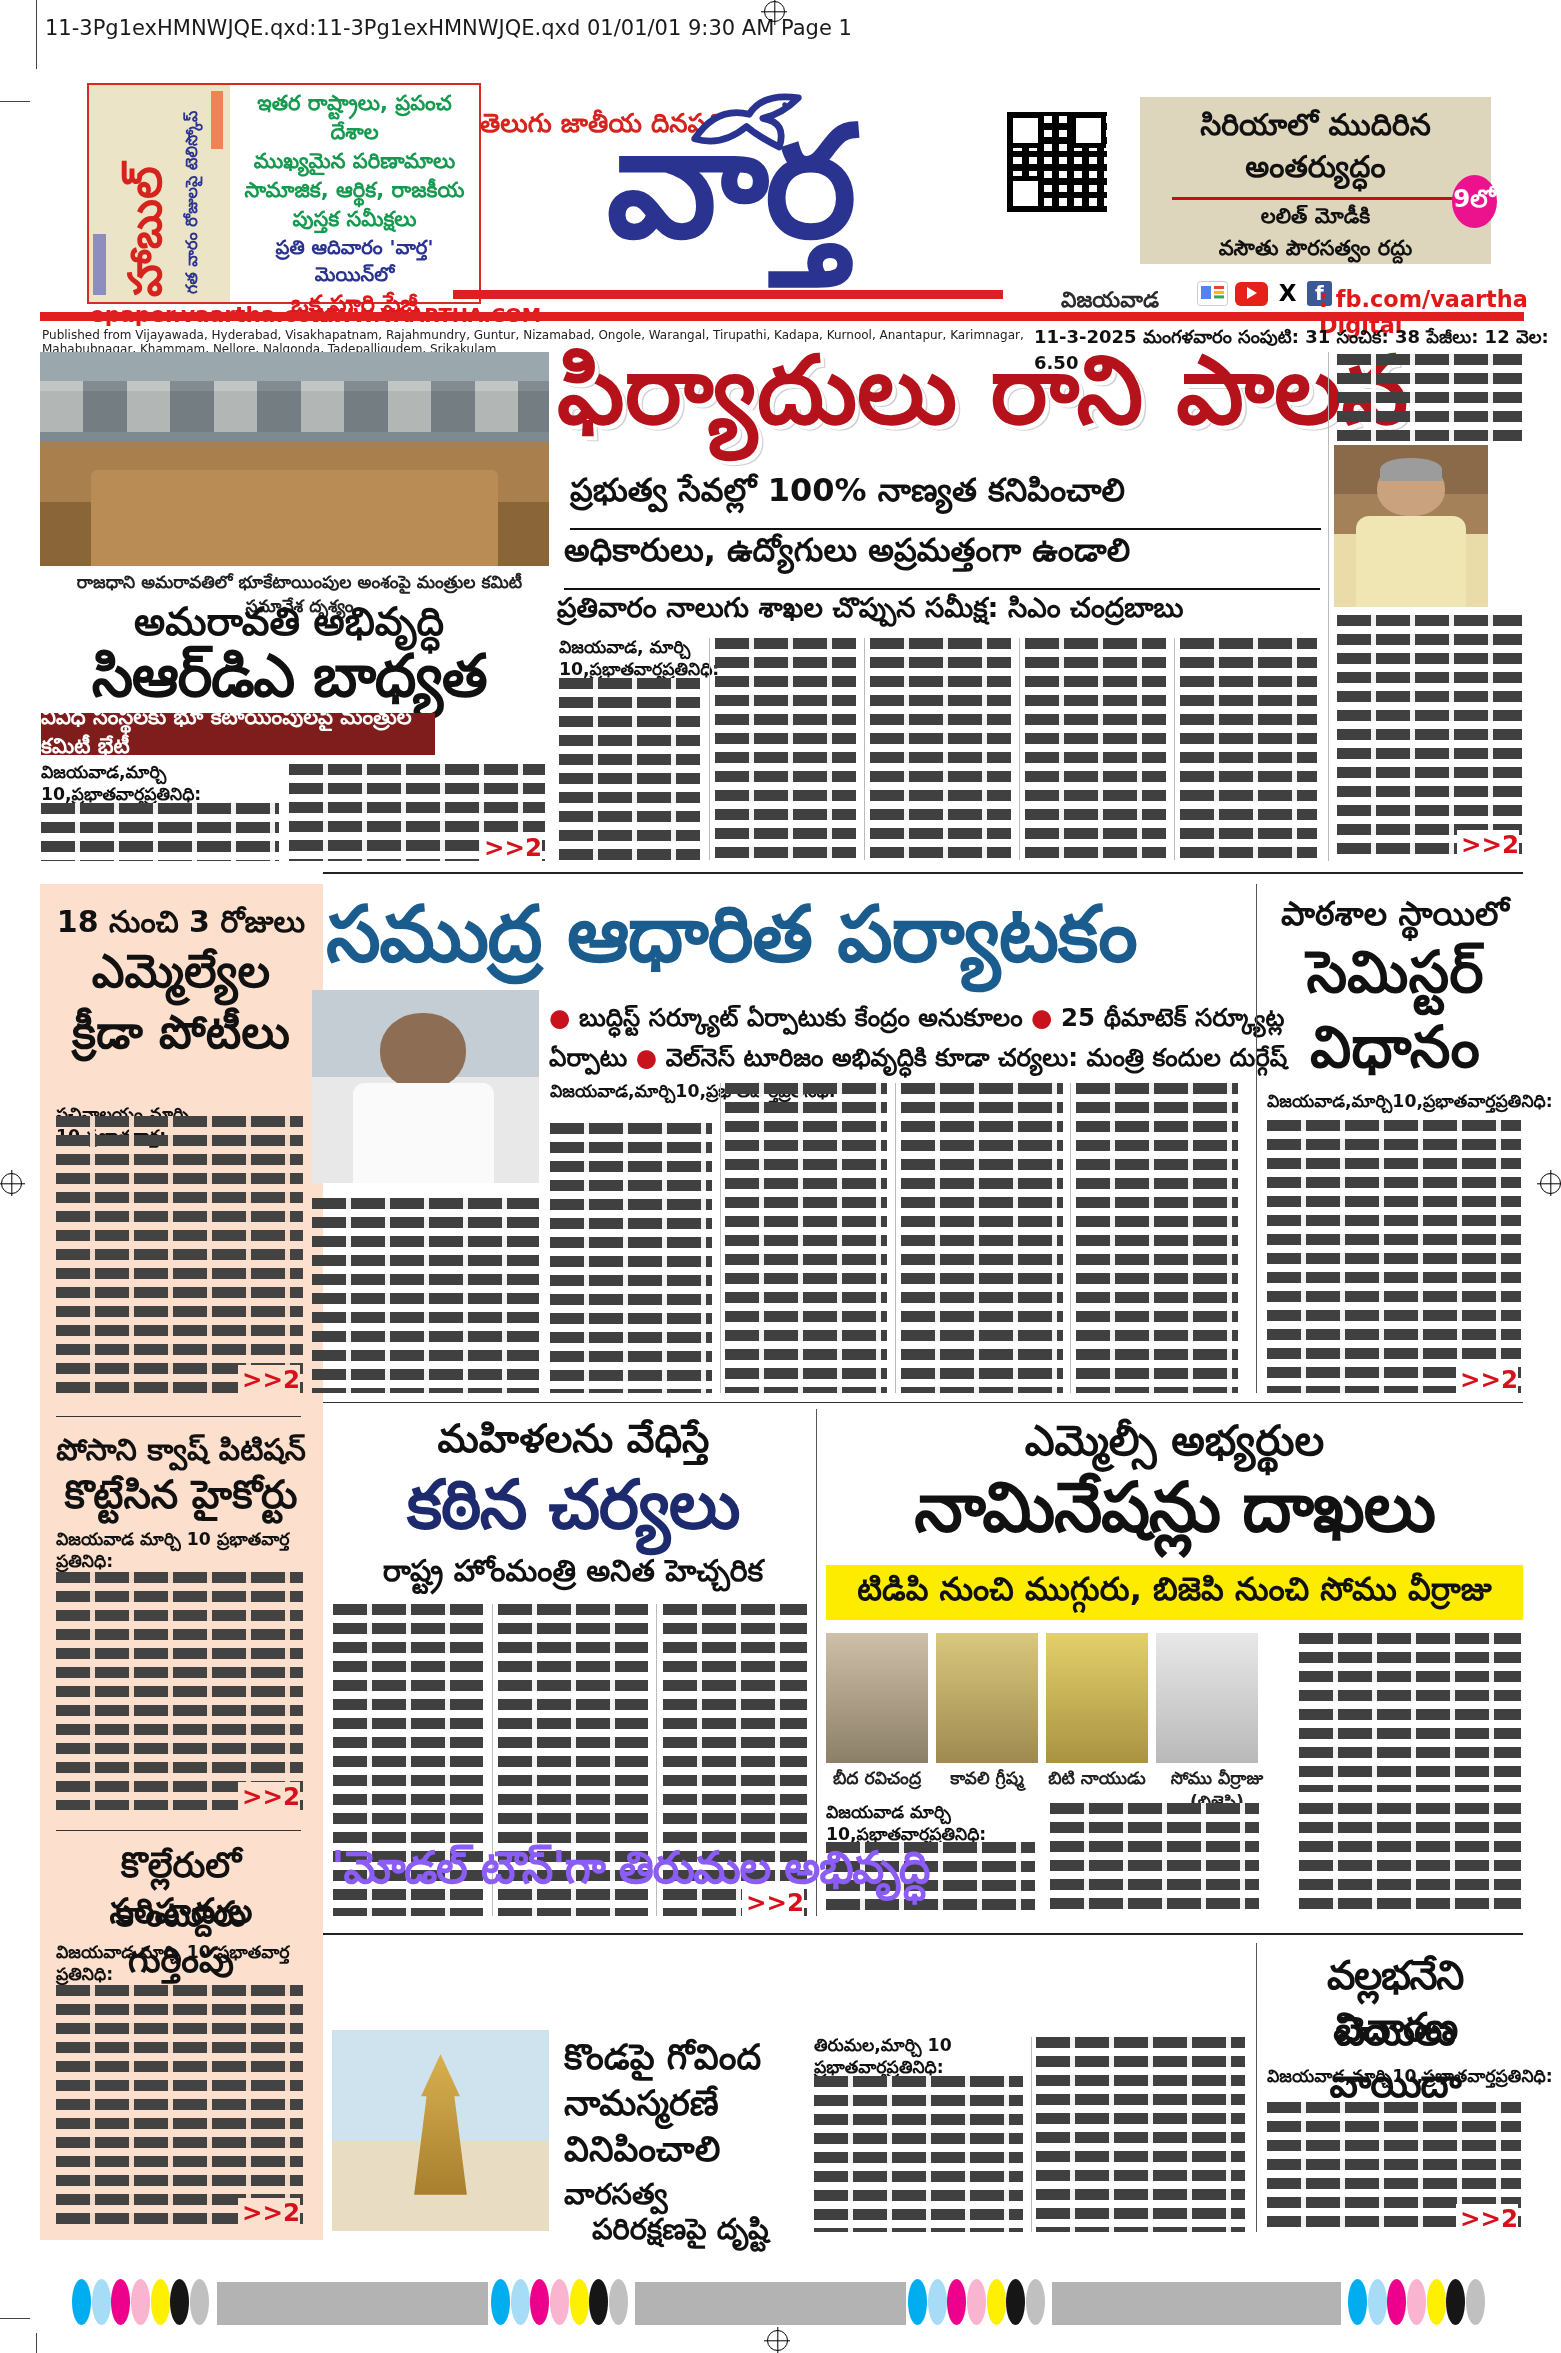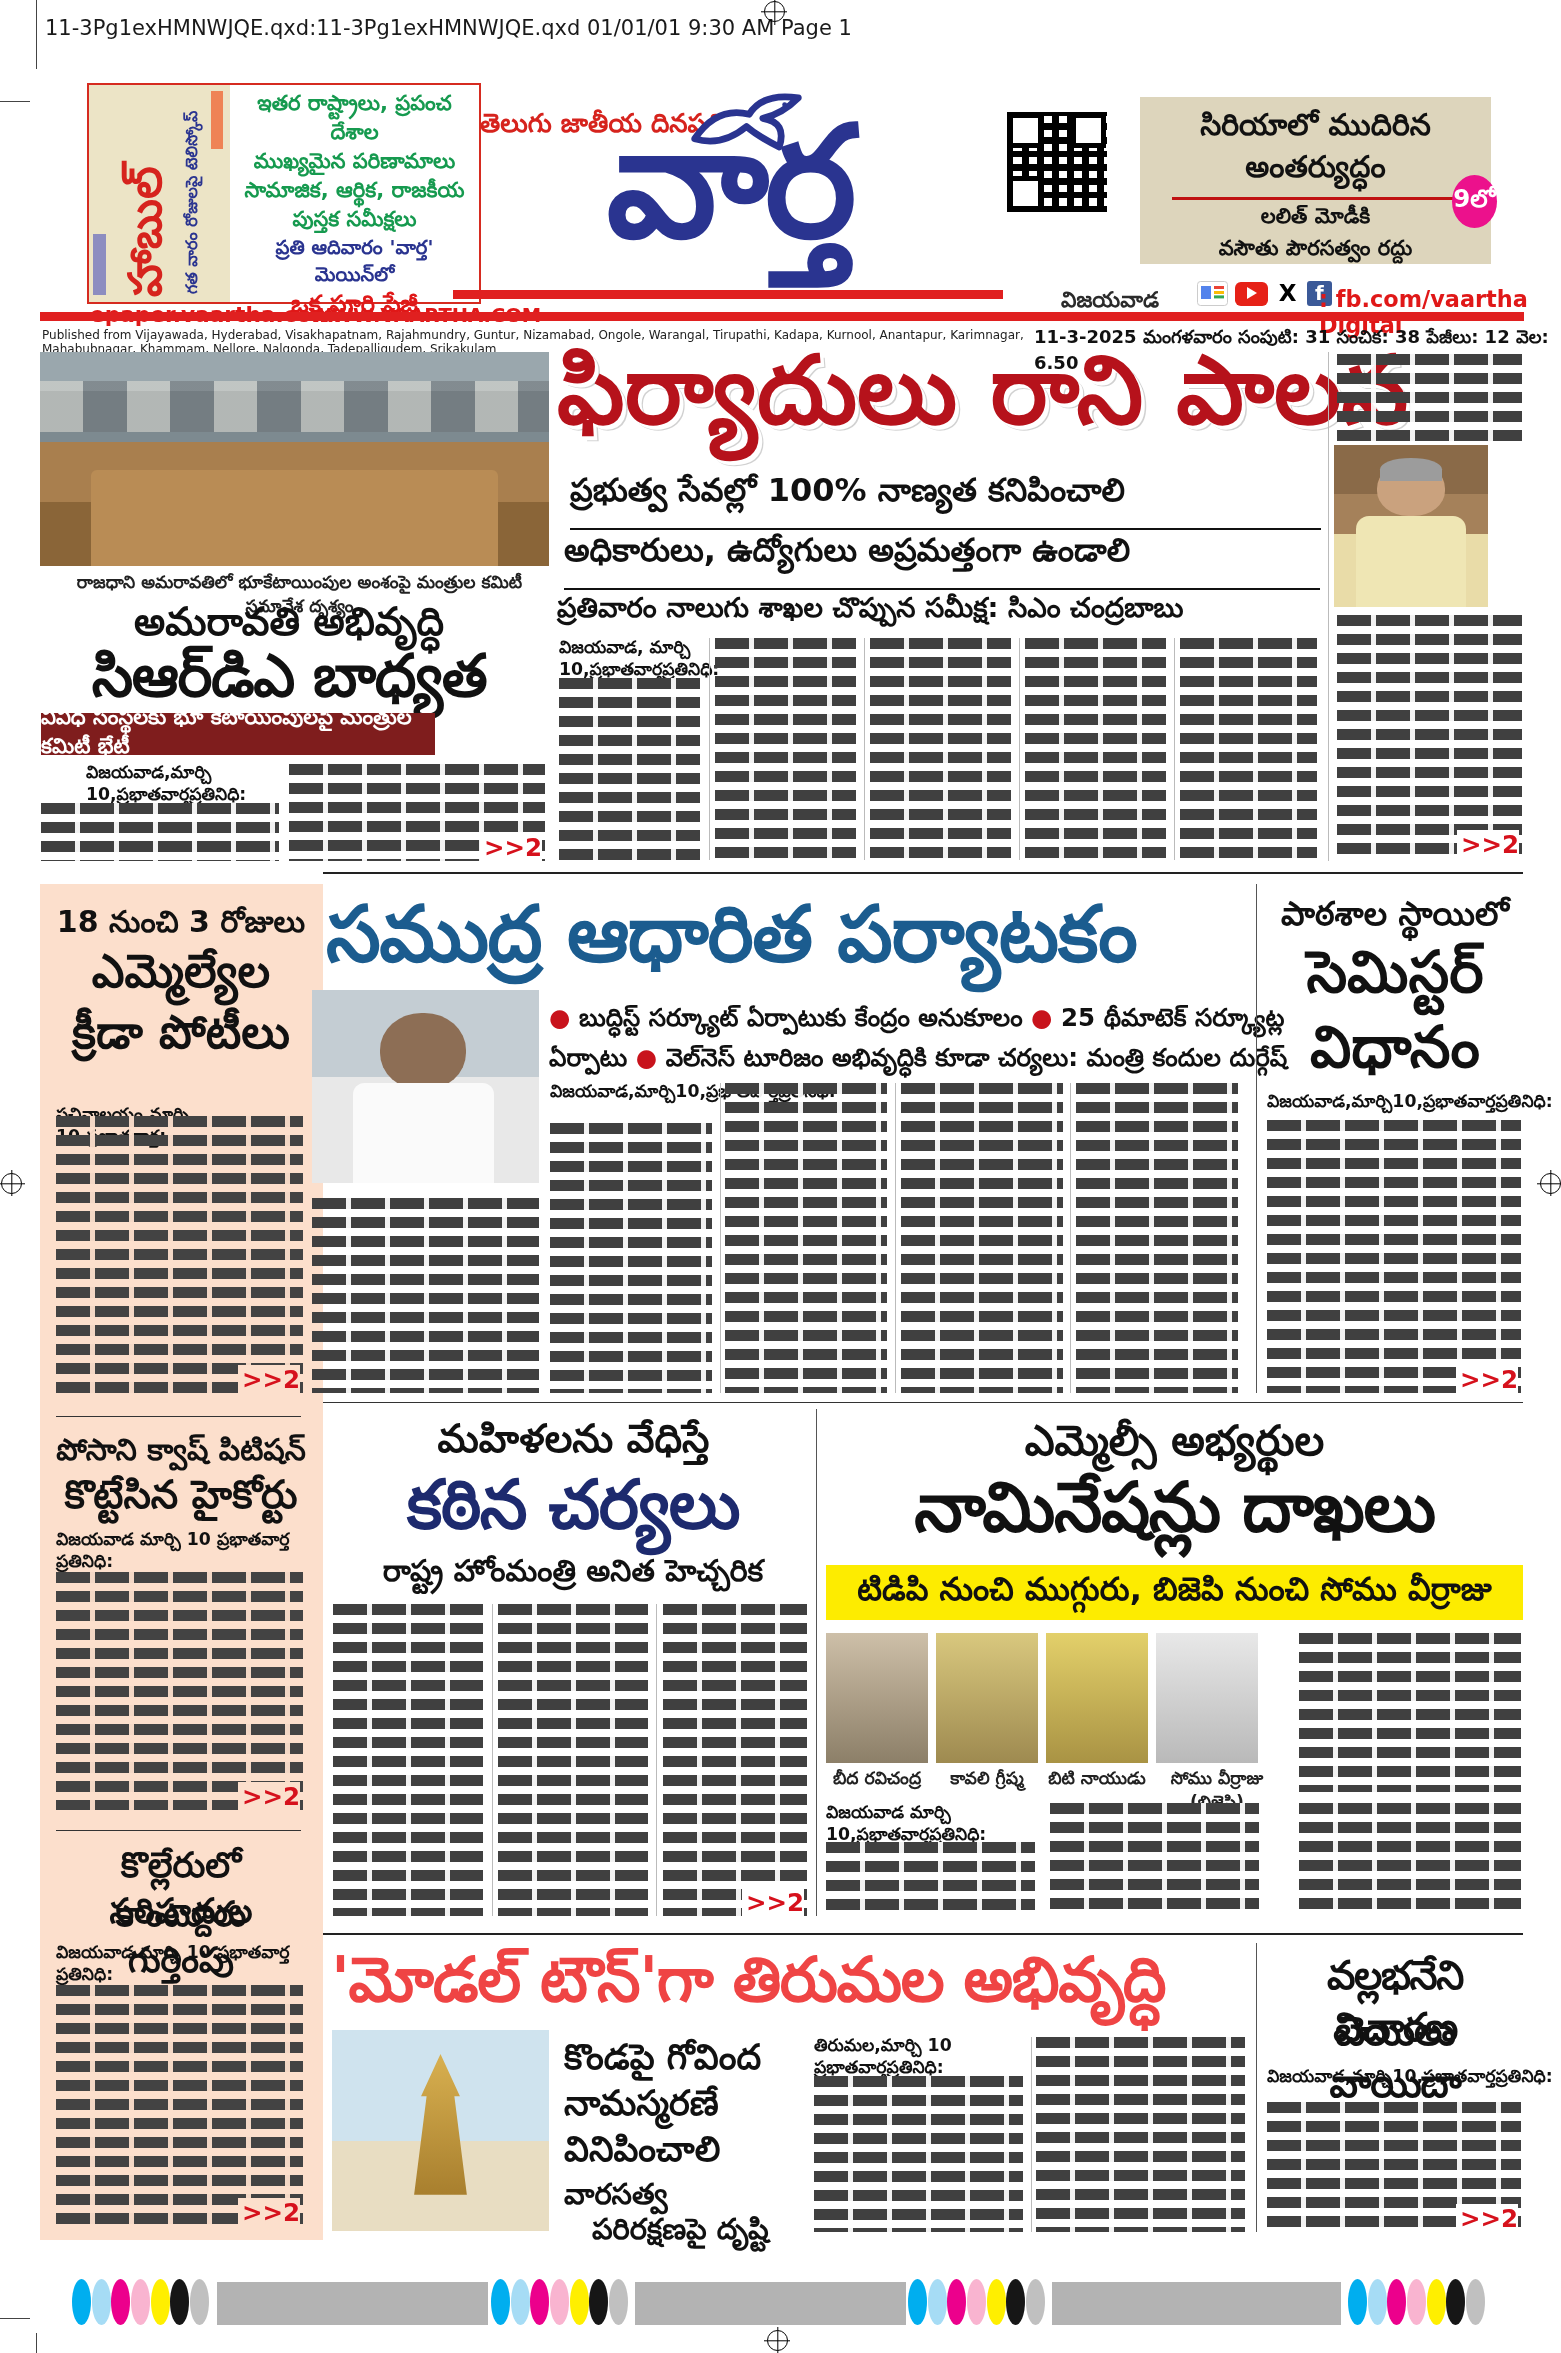--- a/index.html
+++ b/index.html
@@ -144,21 +144,21 @@
   <div class="photo" style="left:40px;top:352px;width:509px;height:214px;
        background:linear-gradient(180deg,#9aa7ad 0 18%,#7d8a90 18% 42%,#a97f4e 42% 70%,#8a6538 70% 100%);">
     <div class="abs" style="left:0;top:29px;width:100%;height:51px;background:repeating-linear-gradient(90deg,#e8e4da 0 43px,#6b7074 43px 87px);opacity:.5;"></div>
     <div class="abs" style="left:10%;bottom:0;width:80%;height:45%;background:#b98c55;border-radius:5.8px 5.8px 0 0;"></div>
   </div>
   <div class="abs cap c" style="left:65px;top:572px;width:469px;">రాజధాని అమరావతిలో భూకేటాయింపుల అంశంపై మంత్రుల కమిటీ సమావేశ దృశ్యం</div>
 
   <div class="abs b c" style="left:51px;top:599px;width:476px;font-size:39px;">అమరావతి అభివృద్ధి</div>
   <div class="abs b c" style="left:40px;top:641px;width:498px;font-size:59px;letter-spacing:-1.4px;">సిఆర్‌డిఎ బాధ్యత</div>
   <div class="abs strap-red" style="left:41px;top:713px;width:394px;height:42px;font-size:21px;">వివిధ సంస్థలకు భూ కేటాయింపులపై మంత్రుల కమిటీ భేటీ</div>
-  <div class="abs dl" style="left:41px;top:762px;width:238px;margin-left:45px;">విజయవాడ,మార్చి 10,ప్రభాతవార్తప్రతినిధి:</div>
+  <div class="abs dl" style="left:41px;top:762px;width:238px;">విజయవాడ,మార్చి 10,ప్రభాతవార్తప్రతినిధి:</div>
   <div class="abs fill" style="left:41px;top:803px;width:238px;height:58px;"></div>
   <div class="abs fill" style="left:289px;top:764px;width:256px;height:97px;">
     <span class="jump">&gt;&gt;2</span>
   </div>
 
   <div class="abs b" style="left:557px;top:341px;width:902px;font-size:95px;line-height:1.05;color:#b6121b;
        text-shadow:3.6px 3.6px 0 rgba(255,255,255,1),5px 5px 0 rgba(0,0,0,.18);white-space:nowrap;">ఫిర్యాదులు రాని పాలన</div>
   <div class="abs b" style="left:570px;top:471px;width:751px;font-size:32px;border-bottom:2.2px solid #111;padding-bottom:11.5px;">ప్రభుత్వ సేవల్లో 100% నాణ్యత కనిపించాలి</div>
   <div class="abs b" style="left:564px;top:531px;width:756px;font-size:32px;border-bottom:2.2px solid #111;padding-bottom:11.5px;">అధికారులు, ఉద్యోగులు అప్రమత్తంగా ఉండాలి</div>
   <div class="abs b" style="left:557px;top:592px;width:765px;font-size:27.4px;">ప్రతివారం నాలుగు శాఖల చొప్పున సమీక్ష: సిఎం చంద్రబాబు</div>
@@ -274,21 +274,21 @@
   <div class="abs cap c" style="left:1145px;top:1768px;width:144px;">సోము వీర్రాజు (బిజెపి)</div>
 
   <div class="abs fill" style="left:1299px;top:1633px;width:222px;height:159px;"></div>
   <div class="abs dl" style="left:826px;top:1802px;width:209px;">విజయవాడ మార్చి 10,ప్రభాతవార్తప్రతినిధి:</div>
   <div class="abs fill" style="left:826px;top:1842px;width:209px;height:74px;"></div>
   <div class="abs fill" style="left:1050px;top:1803px;width:209px;height:113px;"></div>
   <div class="abs fill" style="left:1299px;top:1803px;width:222px;height:113px;"></div>
 
   <div class="hr" style="left:323px;top:1933px;width:1200px;height:2.2px;background:#222;"></div>
 
-  <div class="abs b" style="left:331px;top:1943px;width:917px;font-size:62px;color:#ef4444;white-space:nowrap;letter-spacing:-1.4px;">'మోడల్ టౌన్'గా తిరుమల అభివృద్ధి</div>
+  <div class="abs b" style="left:331px;top:1841px;width:917px;font-size:45px;color:#8b5cf6;white-space:nowrap;letter-spacing:-1.4px;">'మోడల్ టౌన్'గా తిరుమల అభివృద్ధి</div>
   <div class="photo" style="left:332px;top:2030px;width:217px;height:201px;
        background:linear-gradient(180deg,#cfe3ee 0 55%,#e8ddc2 55% 100%);">
     <div class="abs" style="left:34%;top:12%;width:32%;height:70%;background:linear-gradient(180deg,#d8b050,#a87f2e);clip-path:polygon(50% 0,78% 30%,70% 30%,88% 100%,12% 100%,30% 30%,22% 30%);"></div>
   </div>
   <div class="abs b" style="left:564px;top:2037px;width:238px;font-size:35px;">కొండపై గోవింద</div>
   <div class="abs b" style="left:564px;top:2083px;width:238px;font-size:35px;">నామస్మరణే</div>
   <div class="abs b" style="left:564px;top:2129px;width:238px;font-size:35px;">వినిపించాలి</div>
   <div class="abs b" style="left:564px;top:2177px;width:238px;font-size:29px;">వారసత్వ</div>
   <div class="abs b" style="left:592px;top:2212px;width:245px;font-size:29px;">పరిరక్షణపై దృష్టి</div>
   <div class="abs dl" style="left:814px;top:2035px;width:209px;">తిరుమల,మార్చి 10 ప్రభాతవార్తప్రతినిధి:</div>

